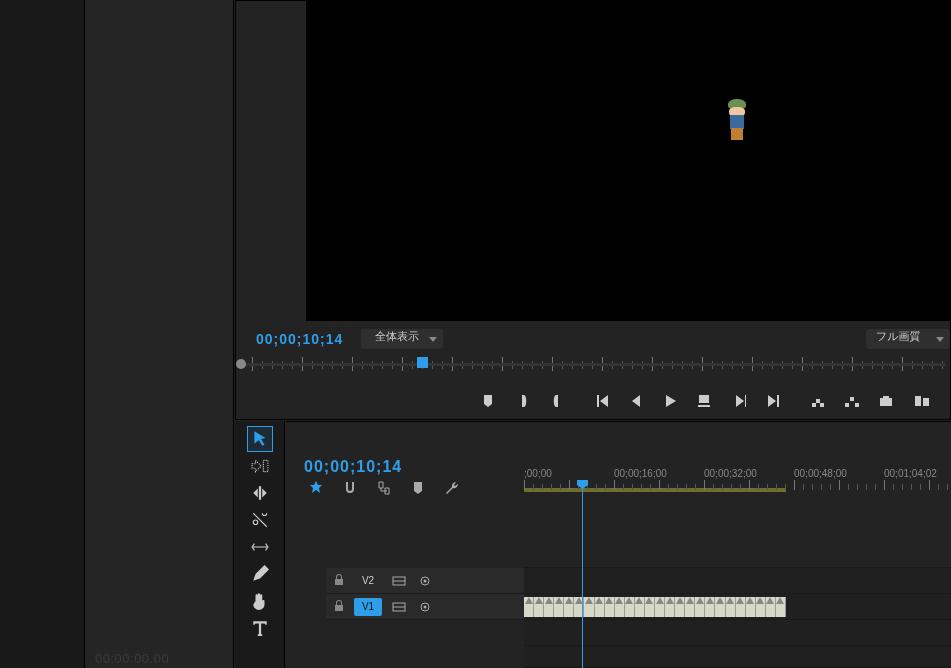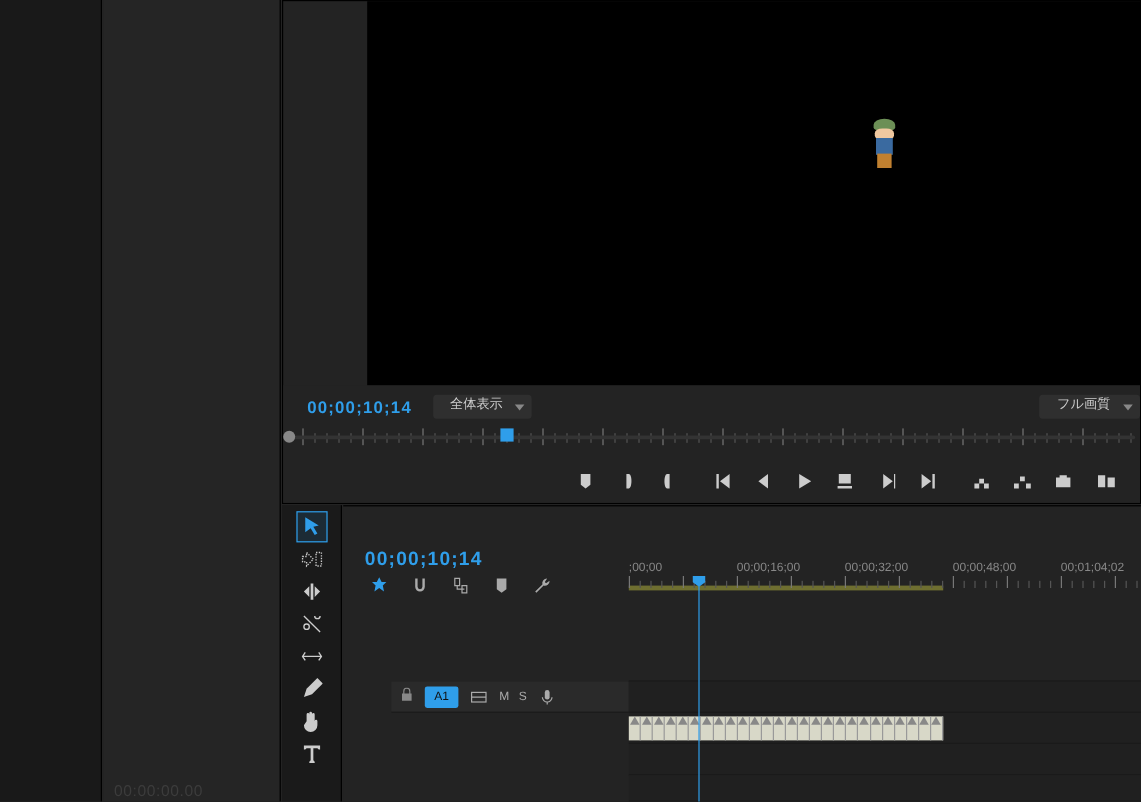--- a/index.html
+++ b/index.html
@@ -63,21 +63,21 @@
   #cur-time {
     position:absolute; left:20px; top:10px;
     color:#2f9eea; font-size:14px; letter-spacing:1px; font-weight:bold;
   }
   .dropdown {
     position:absolute; height:20px; background:#2f2f2f;
     border:none; color:#ccc; font-size:11px;
     padding:0 20px 0 10px; border-radius:3px;
   }
   #fit-dd { left:125px; top:8px; width:82px;text-align:center; }
-  #qual-dd { right:0px; top:8px; width:84px;text-align:center; }
+  #qual-dd { right:0px; top:8px; width:84px; }
   .dd-caret {
     position:absolute; width:0;height:0;
     border-left:4px solid transparent; border-right:4px solid transparent;
     border-top:5px solid #888;
   }
 
   
   #monitor-scrub {
     position:absolute; left:16px; right:0; top:36px; height:22px;
   }
@@ -528,33 +528,49 @@
       <div class="rtick" style="left: 414px;"></div>
       <div class="rtick" style="left: 423px;"></div>
     </div>
   <div id="tl-playhead"></div>
 
   <div id="track-headers">
     <div class="track-row">
       <span class="track-lock"><svg width="10" height="12" viewBox="0 0 10 12">
             <path fill="#888" d="M2 5V3a3 3 0 016 0v2h1v6H1V5zM3 5h4V3a2 2 0 00-4 0z"></path>
           </svg></span>
-      <span class="track-label source">A1</span>
+      <span class="track-label">V2</span>
       <span class="track-toggle">
           <svg viewBox="0 0 14 14">
             <rect x="1" y="3" width="12" height="8" fill="none" stroke="#aaa"></rect>
             <path d="M1 7h12" stroke="#aaa"></path>
           </svg>
         </span>
-      <span class="track-text">M</span>
-      <span class="track-text">S</span>
       <span class="track-toggle">
           <svg viewBox="0 0 14 14">
-            <rect x="5" y="1" width="4" height="8" rx="2"></rect>
-            <path d="M3 7a4 4 0 008 0M7 11v2" stroke="#aaa" fill="none"></path>
+            <circle cx="7" cy="7" r="4" fill="none" stroke="#aaa"></circle>
+            <circle cx="7" cy="7" r="1.5"></circle>
+          </svg>
+        </span>
+    </div>
+    <div class="track-row">
+      <span class="track-lock"><svg width="10" height="12" viewBox="0 0 10 12">
+            <path fill="#888" d="M2 5V3a3 3 0 016 0v2h1v6H1V5zM3 5h4V3a2 2 0 00-4 0z"></path>
+          </svg></span>
+      <span class="track-label source">V1</span>
+      <span class="track-toggle">
+          <svg viewBox="0 0 14 14">
+            <rect x="1" y="3" width="12" height="8" fill="none" stroke="#aaa"></rect>
+            <path d="M1 7h12" stroke="#aaa"></path>
+          </svg>
+        </span>
+      <span class="track-toggle">
+          <svg viewBox="0 0 14 14">
+            <circle cx="7" cy="7" r="4" fill="none" stroke="#aaa"></circle>
+            <circle cx="7" cy="7" r="1.5"></circle>
           </svg>
         </span>
     </div>
   </div>
 
   <div id="track-lanes">
     <div class="lane gap"></div>
     <div class="lane v"></div>
     <div class="lane v">
       <div class="clip-strip">

